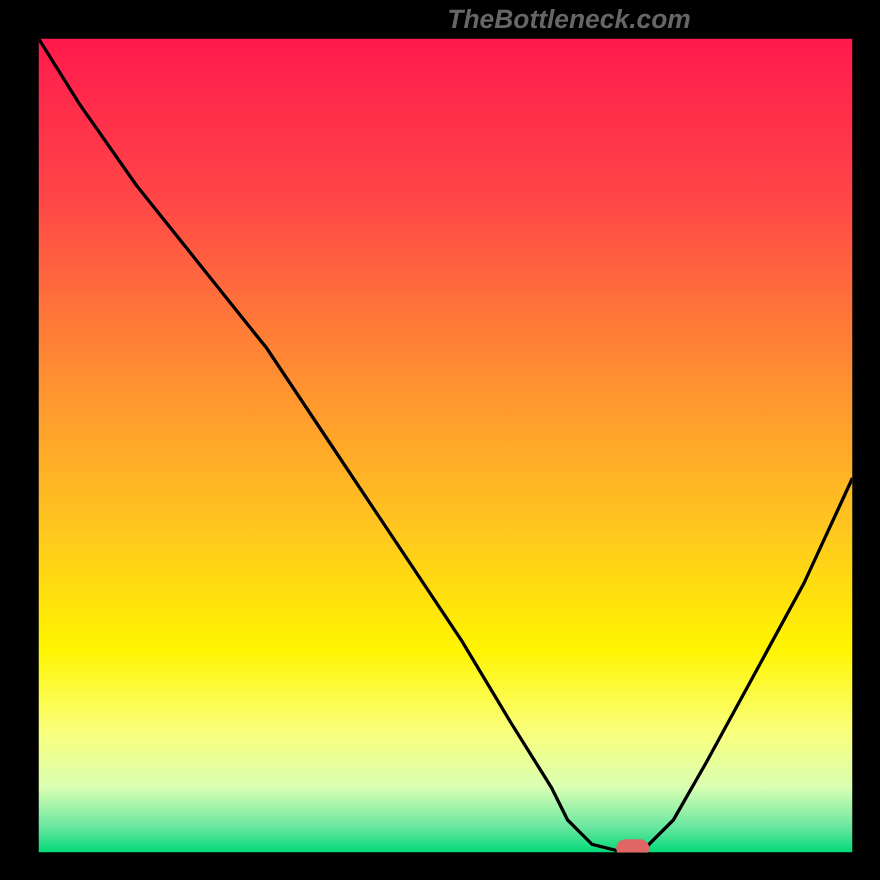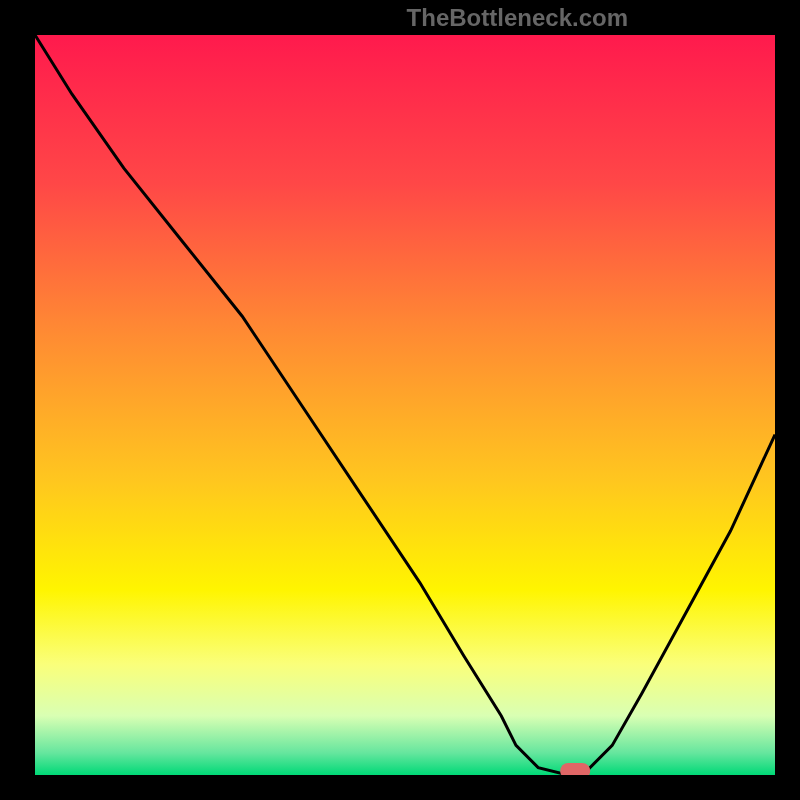--- a/index.html
+++ b/index.html
@@ -8,20 +8,21 @@
     width: 800px;
     height: 800px;
     background: #000000;
     overflow: hidden;
     font-family: Arial, Helvetica, sans-serif;
   }
   .container {
     position: relative;
     width: 648px;
     height: 800px;
+    font-style: italic;
   }
   .watermark {
     position: absolute;
     top: 4px;
     right: 20px;
     color: #666666;
     font-size: 24px;
     font-weight: bold;
     z-index: 10;
   }

